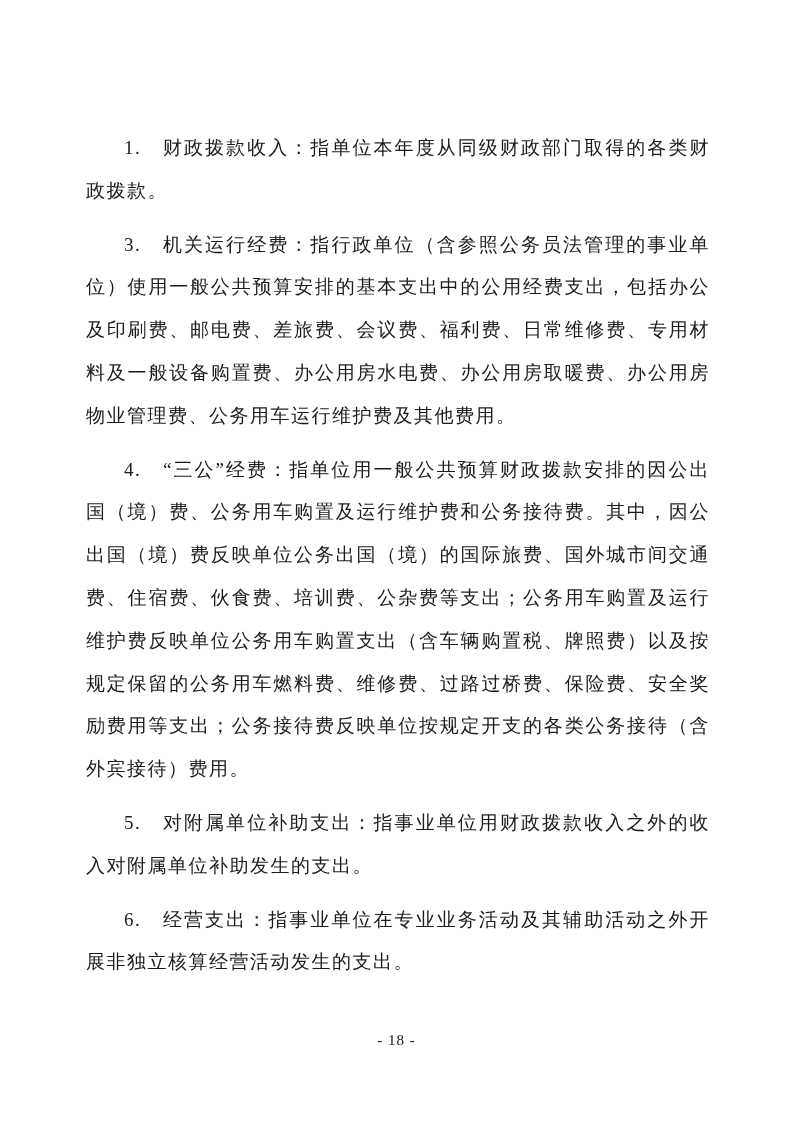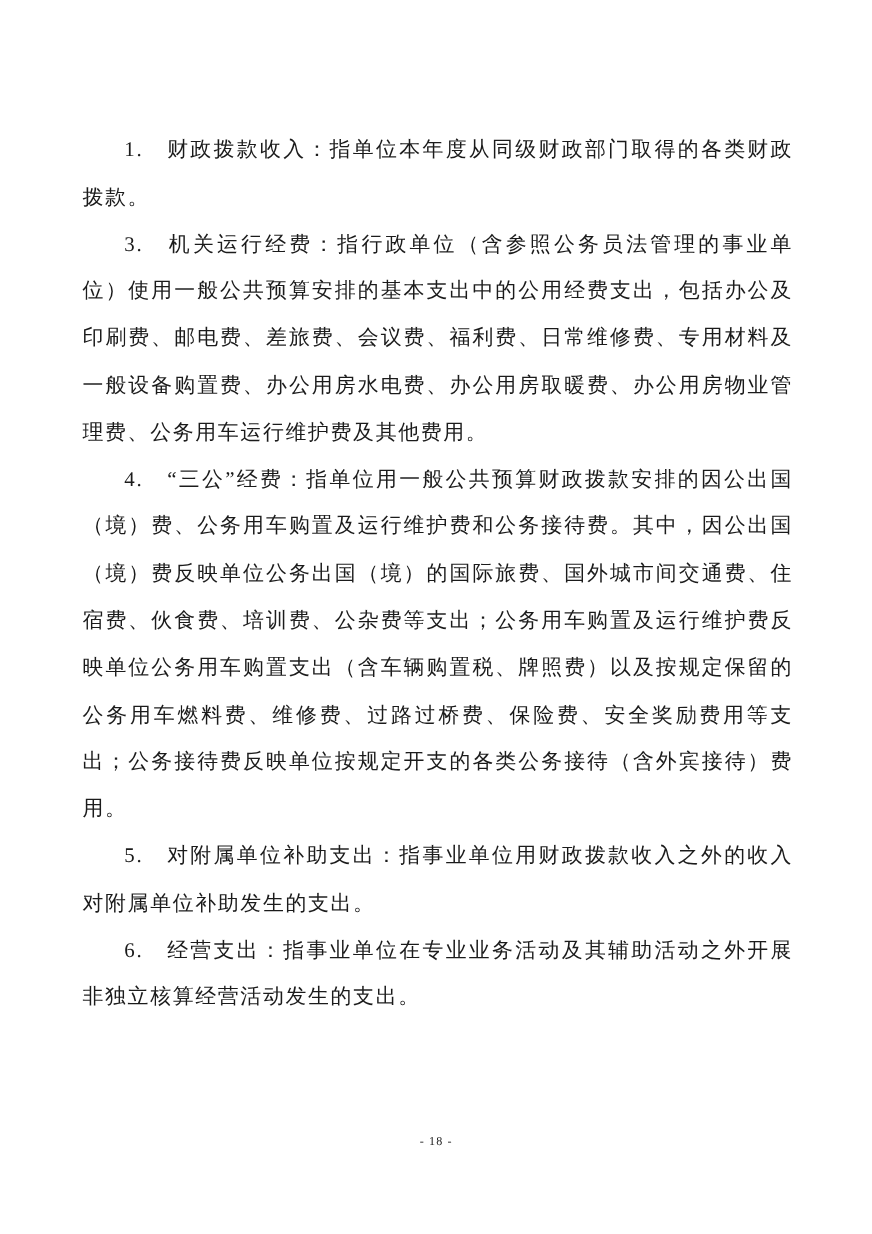--- a/index.html
+++ b/index.html
@@ -16,36 +16,36 @@
     font-family: "Liberation Serif", "DejaVu Serif", serif;
     color: #1b1b1b;
   }
   .content {
     position: absolute;
     left: 75px;
     top: 116px;
     width: 646px;
   }
   .content p {
-    margin: 0;
+    margin: 11px;
     padding: 0;
     font-size: 19px;
     line-height: 42.8px;
     letter-spacing: 1.5px;
     text-align: justify;
     text-indent: 2em;
     word-break: break-all;
   }
   .page-number {
     position: absolute;
     left: 0;
     right: 0;
     top: 1032px;
     text-align: center;
-    font-size: 11px;
+    font-size: 15px;
     letter-spacing: 1px;
     color: #1b1b1b;
   }
 </style>
 </head>
 <body>
 
 <div class="page">
   <div class="content">
     <p>1.　财政拨款收入：指单位本年度从同级财政部门取得的各类财政拨款。</p>

